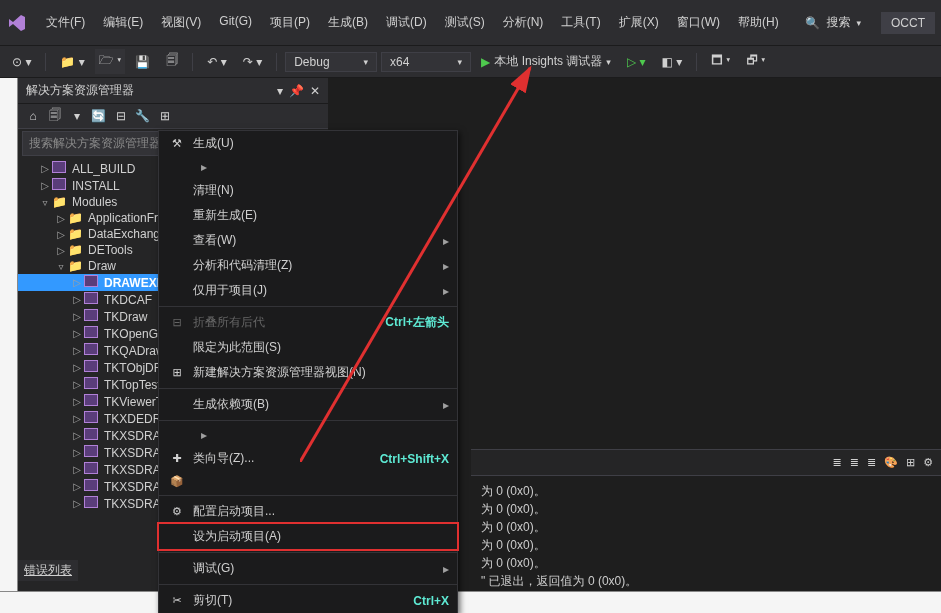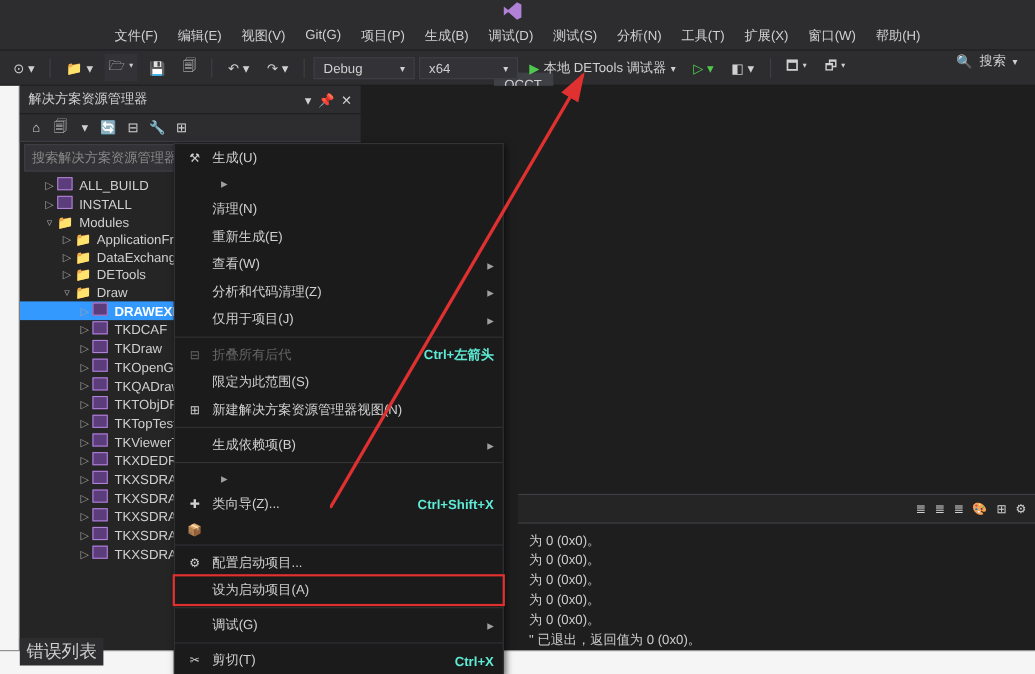--- a/index.html
+++ b/index.html
@@ -1,17 +1,17 @@
 <!DOCTYPE html>
 <html><head>
 <meta charset="utf-8">
 <style>
 * { margin:0; padding:0; box-sizing:border-box; font-family:"Microsoft YaHei","Segoe UI",sans-serif; font-size:12px; }
 body { background:#2d2d30; color:#d0d0d0; width:941px; height:613px; overflow:hidden; position:relative; }
-.titlebar { height:46px; background:#2d2d30; display:flex; align-items:center; padding:0 6px; border-bottom:1px solid #1b1b1c;flex-direction:column; }
+.titlebar { height:46px; background:#2d2d30; display:flex; align-items:center; padding:0 6px; border-bottom:1px solid #1b1b1c; }
 .vs-logo { width:22px; height:22px; margin-right:10px; display:flex; align-items:center; justify-content:center; }
 .menu-bar { display:flex; gap:2px; }
 .menu-item { padding:4px 8px; color:#d0d0d0; cursor:pointer; }
 .search-box { margin-left:auto; display:flex; align-items:center; gap:6px; padding:2px 10px; }
 .search-icon { color:#d0d0d0; }
 .cfg-name { background:#3f3f46; padding:4px 10px; margin-left:10px; color:#d0d0d0; }
 
 .toolbar { height:32px; background:#2d2d30; display:flex; align-items:center; padding:0 6px; border-bottom:1px solid #1b1b1c; gap:4px; }
 .tb-btn { padding:3px 6px; color:#d0d0d0; cursor:pointer; display:flex; align-items:center; gap:2px; }
 .tb-sep { width:1px; height:18px; background:#3f3f46; margin:0 4px; }
@@ -53,21 +53,21 @@
 .ctx-sub { color:#a0a0a0; margin-left:8px; }
 .ctx-sep { height:1px; background:#333337; margin:3px 0; }
 .ctx-highlight { border:2px solid #e03030; margin:-2px; }
 
 .output-panel { position:absolute; right:0; bottom:30px; width:470px; height:150px; background:#1e1e1e; border-top:1px solid #3f3f46; }
 .out-toolbar { height:26px; background:#252526; display:flex; align-items:center; justify-content:flex-end; padding:0 8px; gap:8px; border-bottom:1px solid #3f3f46; }
 .out-tb-icon { color:#d0d0d0; cursor:pointer; font-size:11px; }
 .out-content { padding:6px 10px; color:#cccccc; font-family:Consolas,monospace; font-size:12px; line-height:1.5; }
 
 .bottom-gutter { position:absolute; left:0; bottom:0; width:100%; height:22px; background:#f5f5f5; border-top:1px solid #888; color:#666; padding:2px 6px; font-size:11px; }
-.bottom-left { position:absolute; left:18px; bottom:8px; background:#2d2d30; color:#d0d0d0; padding:2px 6px; font-size:16px; z-index:5; }
+.bottom-left { position:absolute; left:18px; bottom:32px; background:#2d2d30; color:#d0d0d0; padding:2px 6px; font-size:12px; z-index:5;text-decoration:underline; }
 
 .arrow-line { position:absolute; left:300px; top:62px; width:260px; height:400px; pointer-events:none; z-index:20; }
 
 .dark-btn { background:#333337; padding:2px 4px; }
 </style>
 </head>
 <body>
 
 <div class="titlebar">
   <div class="vs-logo">
@@ -112,21 +112,21 @@
   <div class="tb-combo">
       <span>Debug</span>
       <span style="font-size:9px">▾</span>
     </div>
   <div class="tb-combo" style="min-width:90px">
       <span>x64</span>
       <span style="font-size:9px">▾</span>
     </div>
   <div class="debug-btn">
     <span class="play-green">▶</span>
-    <span>本地 DETools 调试器</span>
+    <span>本地 Insights 调试器</span>
     <span style="font-size:9px">▾</span>
   </div>
   <div class="tb-btn play-green">▷ ▾</div>
   <div class="tb-btn">◧ ▾</div>
   <div class="tb-sep"></div>
   <div class="tb-btn">🗖 ▾</div>
   <div class="tb-btn">🗗 ▾</div>
 </div>
 
 <div class="main">

